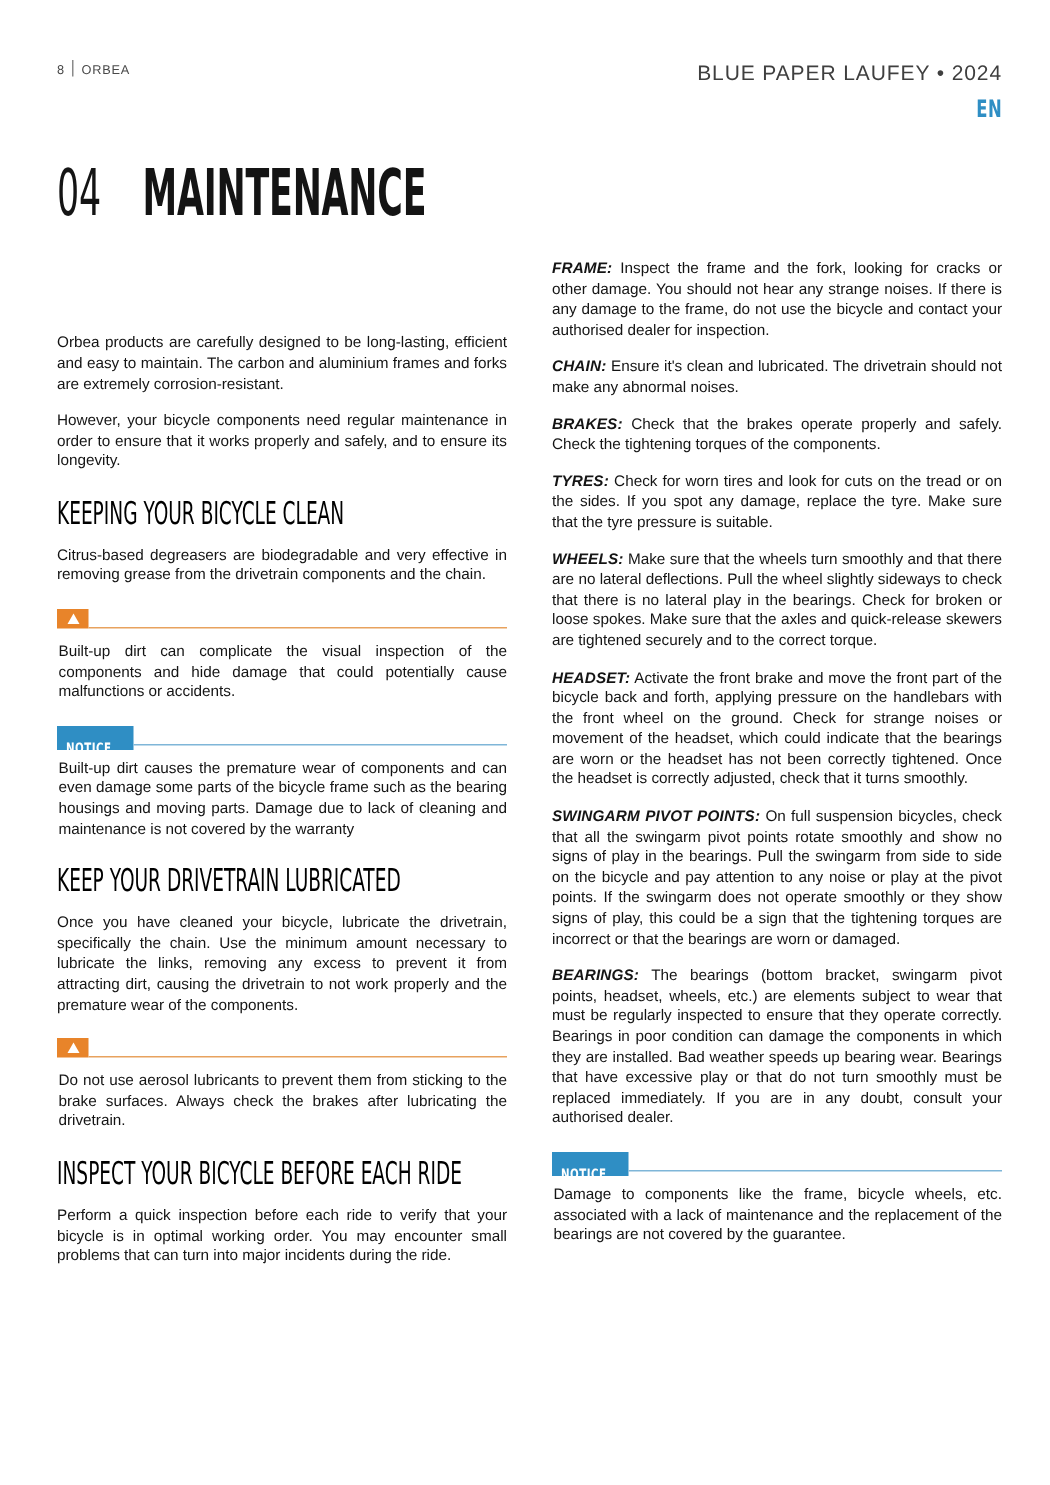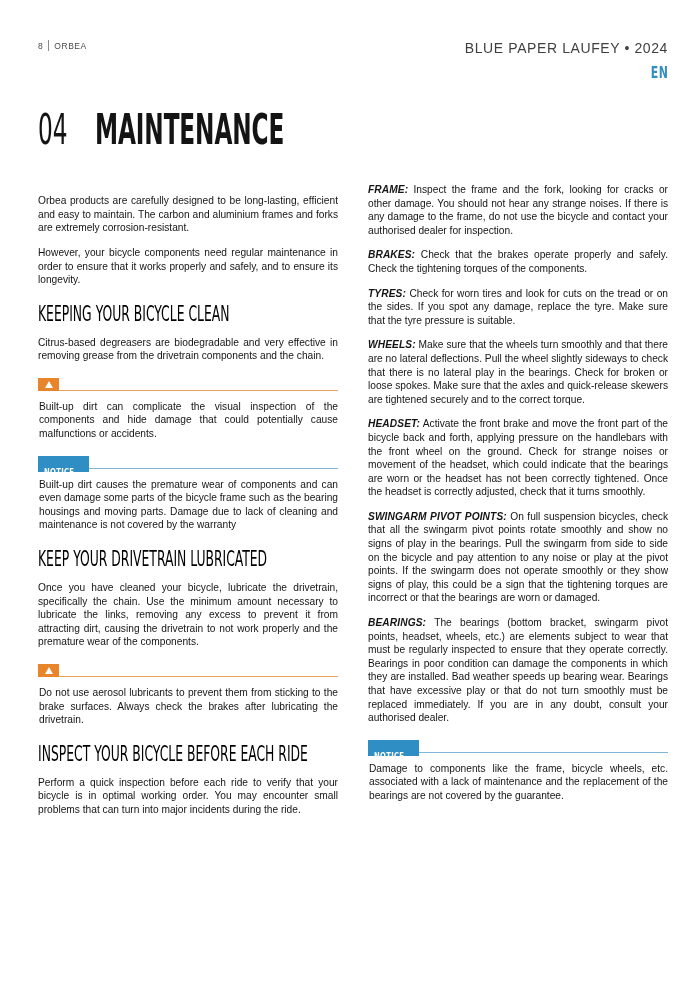--- a/index.html
+++ b/index.html
@@ -55,21 +55,21 @@
     font-size: 16px;
     letter-spacing: .5px;
     color: #2f8ec4;
     transform: scaleX(.76);
     transform-origin: right center;
   }
 
   
   .chapter {
     margin-top: 22px;
-    margin-bottom: 4px;
+    margin-bottom: 18px;
     white-space: nowrap;
     text-decoration: underline;
   }
   .chapter span {
     display: inline-block;
     font-family: "DejaVu Sans Condensed", "Liberation Sans Narrow", "Liberation Sans", sans-serif;
     font-size: 43px;
     line-height: 1;
     letter-spacing: -0.2px;
     color: #141414;
@@ -79,21 +79,21 @@
   .chapter .num { font-weight: normal; }
   .chapter .word { font-weight: bold; margin-left: 8px; }
 
   
   .columns {
     display: flex;
     gap: 30px;
     align-items: flex-end;
   }
   .col { width: 300px; }
-  .col-right { padding-top: 4px; margin-top: 24px; }
+  .col-right { padding-top: 4px; }
 
   
   p.body {
     font-size: 10.2px;
     line-height: 13.6px;
     text-align: justify;
     margin-bottom: 11px;
     color: #141414;
     hyphens: manual;
   }
@@ -245,20 +245,21 @@
       <h2 class="section"><span>INSPECT YOUR BICYCLE BEFORE EACH RIDE</span></h2>
 
       <p class="body">Perform a quick inspection before each ride to verify that your bicycle is in optimal working order. You may encounter small problems that can turn into major incidents during the ride.</p>
 
     </div>
 
     <div class="col col-right">
 
       <div>
         <p class="body"><span class="term">FRAME:</span><span> Inspect the frame and the fork, looking for cracks or other damage. You should not hear any strange noises. If there is any damage to the frame, do not use the bicycle and contact your authorised dealer for inspection.</span></p>
+        <p class="body"><span class="term">CHAIN:</span><span> Ensure it's clean and lubricated. The drivetrain should not make any abnormal noises.</span></p>
         <p class="body"><span class="term">BRAKES:</span><span> Check that the brakes operate properly and safely. Check the tightening torques of the components.</span></p>
         <p class="body"><span class="term">TYRES:</span><span> Check for worn tires and look for cuts on the tread or on the sides. If you spot any damage, replace the tyre. Make sure that the tyre pressure is suitable.</span></p>
         <p class="body"><span class="term">WHEELS:</span><span> Make sure that the wheels turn smoothly and that there are no lateral deflections. Pull the wheel slightly sideways to check that there is no lateral play in the bearings. Check for broken or loose spokes. Make sure that the axles and quick-release skewers are tightened securely and to the correct torque.</span></p>
         <p class="body"><span class="term">HEADSET:</span><span> Activate the front brake and move the front part of the bicycle back and forth, applying pressure on the handlebars with the front wheel on the ground. Check for strange noises or movement of the headset, which could indicate that the bearings are worn or the headset has not been correctly tightened. Once the headset is correctly adjusted, check that it turns smoothly.</span></p>
         <p class="body"><span class="term">SWINGARM PIVOT POINTS:</span><span> On full suspension bicycles, check that all the swingarm pivot points rotate smoothly and show no signs of play in the bearings. Pull the swingarm from side to side on the bicycle and pay attention to any noise or play at the pivot points. If the swingarm does not operate smoothly or they show signs of play, this could be a sign that the tightening torques are incorrect or that the bearings are worn or damaged.</span></p>
         <p class="body"><span class="term">BEARINGS:</span><span> The bearings (bottom bracket, swingarm pivot points, headset, wheels, etc.) are elements subject to wear that must be regularly inspected to ensure that they operate correctly. Bearings in poor condition can damage the components in which they are installed. Bad weather speeds up bearing wear. Bearings that have excessive play or that do not turn smoothly must be replaced immediately. If you are in any doubt, consult your authorised dealer.</span></p>
       </div>
 
       <div class="callout">
         <div class="callout-bar">

